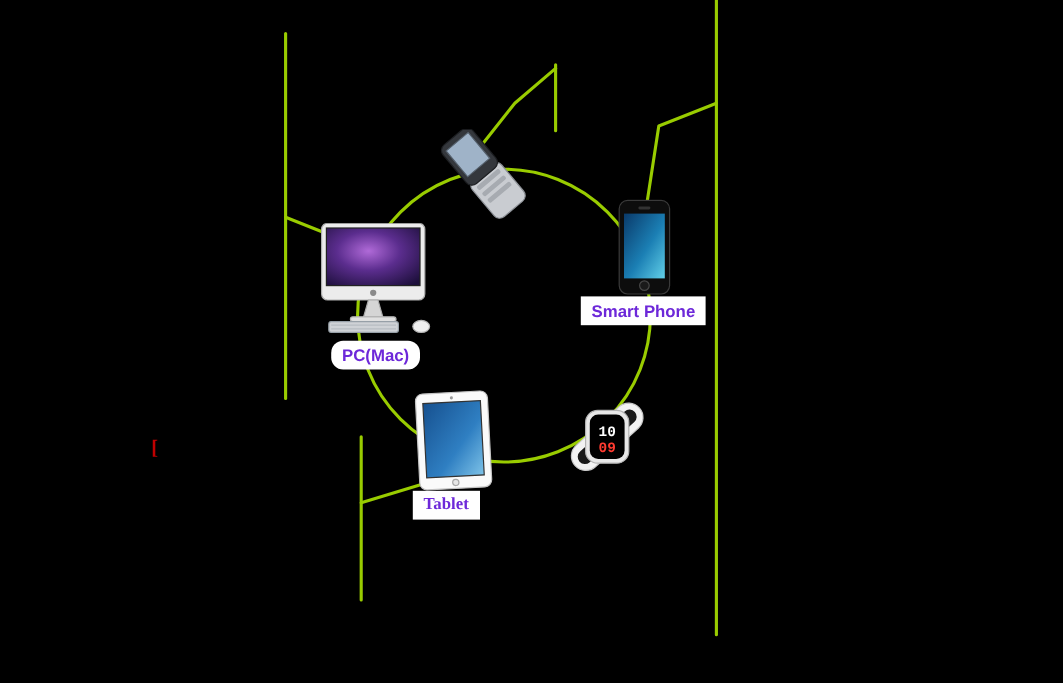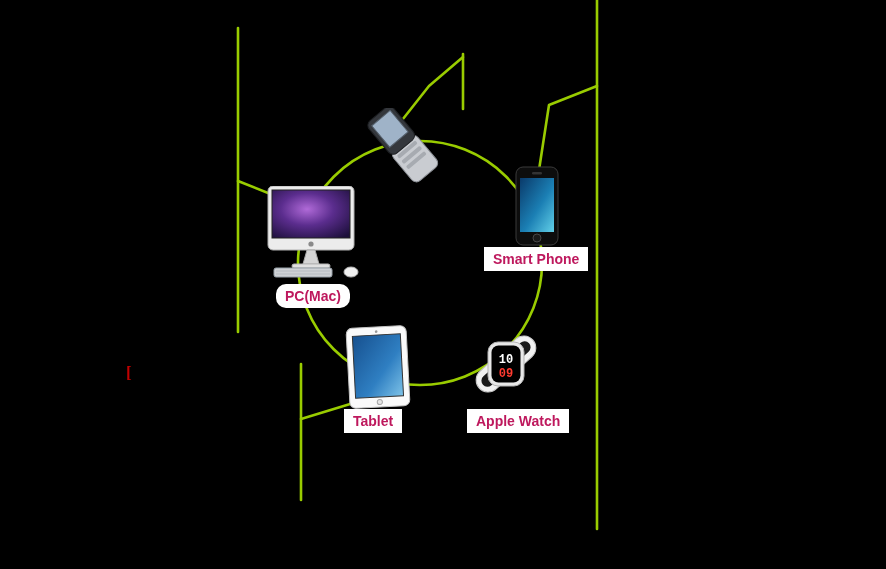--- a/index.html
+++ b/index.html
@@ -20,21 +20,21 @@
     position: absolute;
     left: 0;
     top: 0;
   }
   .device {
     position: absolute;
   }
   .label-box {
     position: absolute;
     background: #ffffff;
-    color: #be185d;
+    color: #6d28d9;
     font-family: "Liberation Sans", sans-serif;
     font-weight: bold;
     font-size: 14px;
     line-height: 18px;
     padding: 3px 9px;
     text-align: center;
     white-space: nowrap;
   }
   .red-bracket {
     position: absolute;
@@ -148,18 +148,17 @@
       </g>
       <rect x="24" y="19" width="36" height="44" rx="10" fill="#e8e8e8" stroke="#b3b3b3"></rect>
       <rect x="27.5" y="22.5" width="29" height="37" rx="7" fill="#000000"></rect>
       <text x="42" y="40" text-anchor="middle" font-family="Liberation Mono, monospace" font-size="12" font-weight="bold" fill="#ffffff">10</text>
       <text x="42" y="54" text-anchor="middle" font-family="Liberation Mono, monospace" font-size="12" font-weight="bold" fill="#ff3b30">09</text>
     </svg>
   </div>
 
   <div class="label-box" style="left:484px; top:247px;">Smart Phone</div>
   <div class="label-box" style="left:276px; top:284px;border-radius:10px;">PC(Mac)</div>
-  <div class="label-box" style="left:344px; top:409px;">Tablet</div>
-  <div class="label-box" style="left:467px; top:409px;">Apple Watch</div>
+  <div class="label-box" style="left:344px; top:409px;font-family:Liberation Serif, serif;">Tablet</div>
 
   <div class="red-bracket">[</div>
 
 </div>
 
 </body></html>

